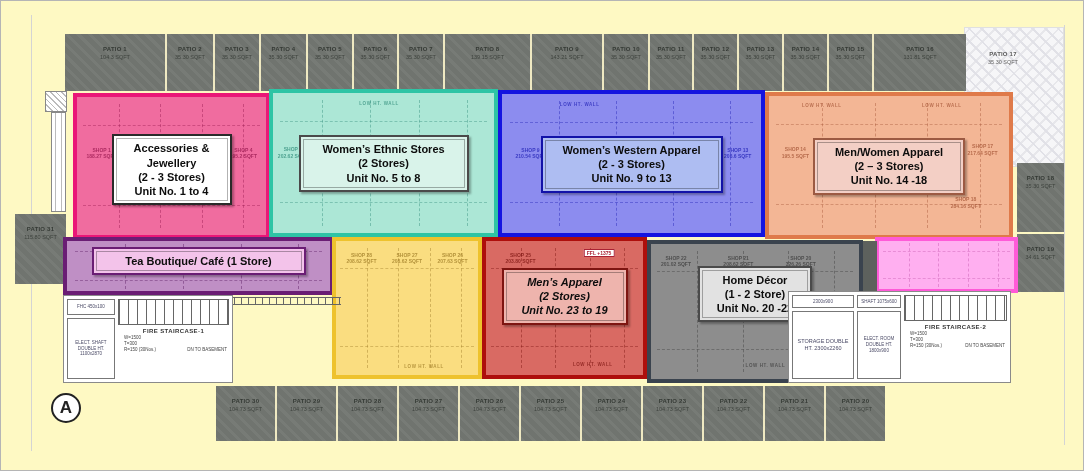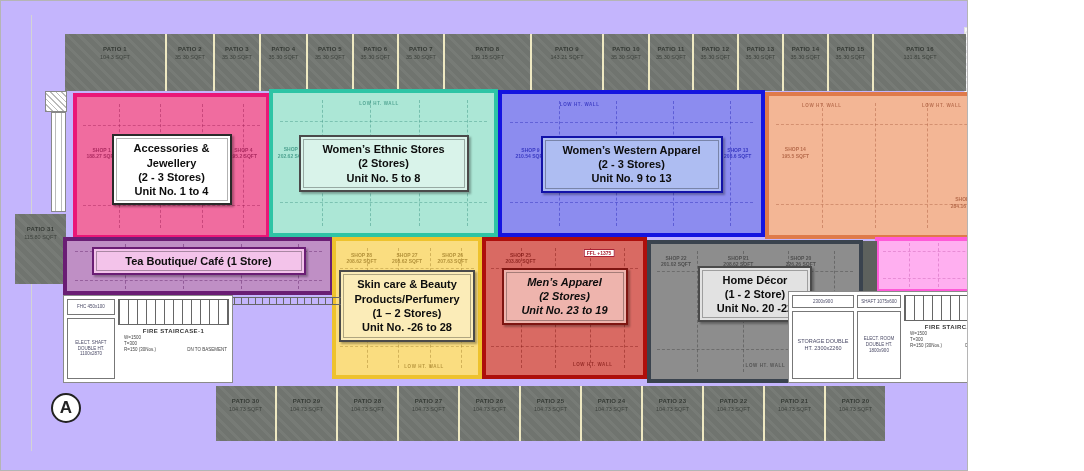--- a/index.html
+++ b/index.html
@@ -1,16 +1,16 @@
 <!DOCTYPE html>
 <html><head>
 <meta charset="utf-8">
 <style>
   html,body{margin:0;padding:0;background:#fff;font-family:"Liberation Sans",sans-serif;}
-  .canvas{position:relative;width:968px;height:471px;background:#c4b5fd;border:1px solid #b5b5b5;box-sizing:border-box;overflow:hidden;}
+  .canvas{position:relative;width:1084px;height:471px;background:#fef9c3;border:1px solid #b5b5b5;box-sizing:border-box;overflow:hidden;}
 
   .frame-line{position:absolute;background:#d4d4d4;}
   .frame-left{left:30px;top:14px;width:1px;height:436px;}
   .frame-right{left:1063px;top:24px;width:1px;height:420px;}
 
   .hatch{position:absolute;left:963px;top:26px;width:100px;height:140px;background-color:#f6f6f8;
     background-image:repeating-linear-gradient(45deg,#e1e1e7 0 2px,transparent 2px 9px),
                      repeating-linear-gradient(-45deg,#e7e7eb 0 2px,transparent 2px 9px);
     border:1px solid #e0e0e0;box-sizing:border-box;}
 
@@ -287,20 +287,27 @@
         <div class="shop" style="left: 89%; top: 34%; color: rgb(168, 89, 58);">
           <div class="s1">SHOP 17</div>
           <div class="s2">217.64 SQFT</div>
         </div>
         <div class="shop" style="left: 82%; top: 72%; color: rgb(168, 89, 58);">
           <div class="s1">SHOP 18</div>
           <div class="s2">284.16 SQFT</div>
         </div>
         <div class="note" style="left: 22%; top: 5%; color: rgb(168, 89, 58);">LOW HT. WALL</div>
         <div class="note" style="left: 72%; top: 5%; color: rgb(168, 89, 58);">LOW HT. WALL</div>
+        <div class="zlabel" style="width: 152px; top: 30%; background: rgb(243, 207, 197); border-color: rgb(156, 90, 66);">
+          <div class="zlabel-inner">
+            <div class="zline">Men/Women Apparel</div>
+            <div class="zline">(2 – 3 Stores)</div>
+            <div class="zline">Unit No. 14 -18</div>
+          </div>
+        </div>
       </div>
       <div class="zone" style="left: 62px; top: 236px; width: 271px; height: 58px; background: rgb(191, 143, 197); border-color: rgb(106, 29, 116);">
         <div class="vline" style="left: 22%; border-color: rgb(90, 27, 99);"></div>
         <div class="vline" style="left: 44%; border-color: rgb(90, 27, 99);"></div>
         <div class="vline" style="left: 66%; border-color: rgb(90, 27, 99);"></div>
         <div class="vline" style="left: 88%; border-color: rgb(90, 27, 99);"></div>
         <div class="hline" style="top: 20%; border-color: rgb(90, 27, 99);"></div>
         <div class="hline" style="top: 78%; border-color: rgb(90, 27, 99);"></div>
         <div class="zlabel" style="width: 214px; top: 12%; background: rgb(243, 195, 234); border-color: rgb(106, 29, 116);">
           <div class="zlabel-inner">
@@ -321,28 +328,20 @@
         </div>
         <div class="shop" style="left: 50%; top: 8%; color: rgb(163, 128, 42);">
           <div class="s1">SHOP 27</div>
           <div class="s2">208.62 SQFT</div>
         </div>
         <div class="shop" style="left: 82%; top: 8%; color: rgb(163, 128, 42);">
           <div class="s1">SHOP 26</div>
           <div class="s2">207.63 SQFT</div>
         </div>
         <div class="note" style="left: 62%; top: 92%; color: rgb(163, 128, 42);">LOW HT. WALL</div>
-        <div class="zlabel" style="width: 136px; top: 22%; background: rgb(251, 236, 184); border-color: rgb(74, 74, 74);">
-          <div class="zlabel-inner">
-            <div class="zline">Skin care &amp; Beauty</div>
-            <div class="zline">Products/Perfumery</div>
-            <div class="zline">(1 – 2 Stores)</div>
-            <div class="zline">Unit No. -26 to 28</div>
-          </div>
-        </div>
       </div>
       <div class="zone" style="left: 481px; top: 236px; width: 165px; height: 142px; background: rgb(217, 106, 99); border-color: rgb(174, 15, 12);">
         <div class="vline" style="left: 22%; border-color: rgb(126, 21, 17);"></div>
         <div class="vline" style="left: 44%; border-color: rgb(126, 21, 17);"></div>
         <div class="vline" style="left: 66%; border-color: rgb(126, 21, 17);"></div>
         <div class="vline" style="left: 88%; border-color: rgb(126, 21, 17);"></div>
         <div class="hline" style="top: 20%; border-color: rgb(126, 21, 17);"></div>
         <div class="hline" style="top: 78%; border-color: rgb(126, 21, 17);"></div>
         <div class="shop" style="left: 22%; top: 8%; color: rgb(126, 21, 17);">
           <div class="s1">SHOP 25</div>

